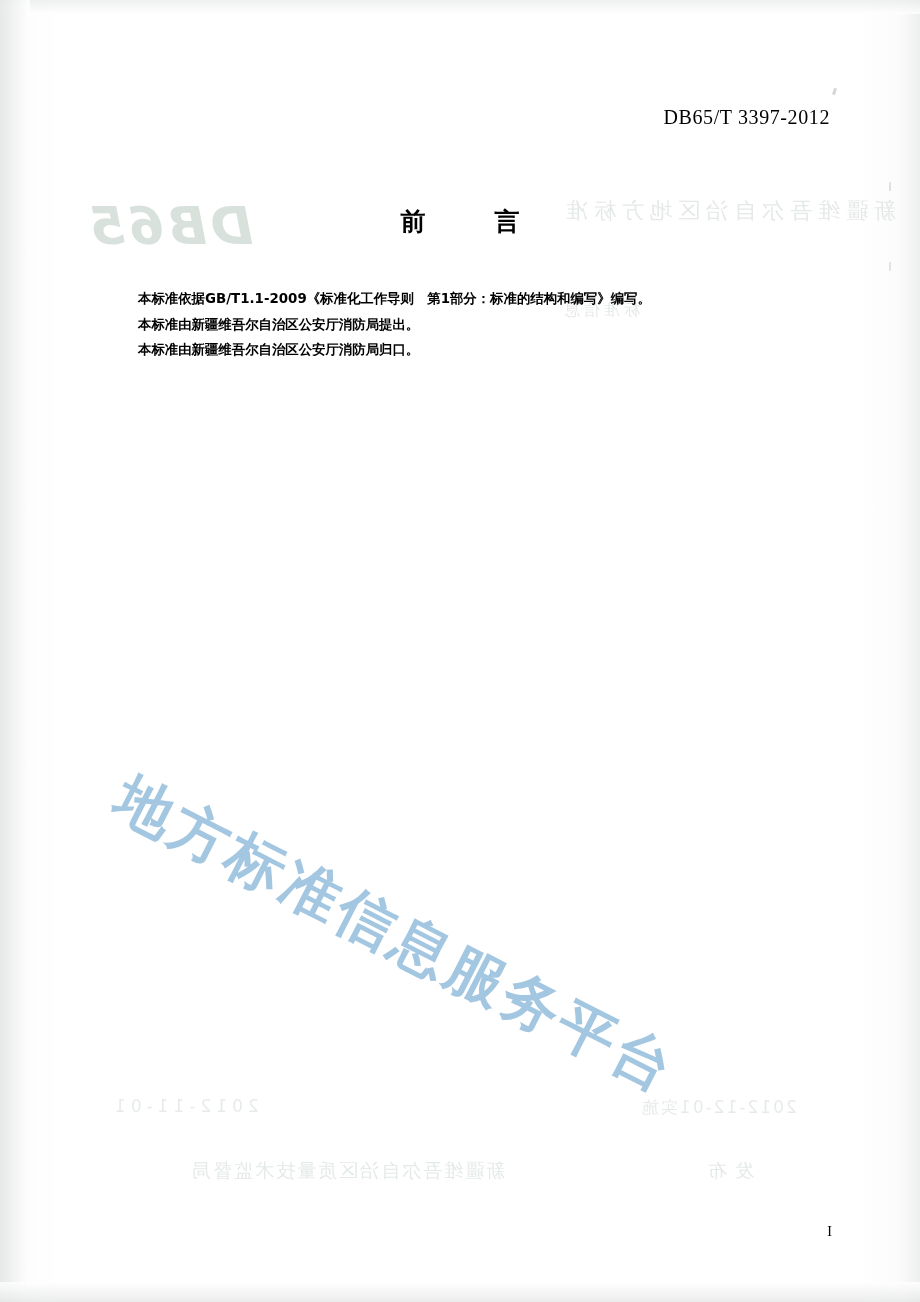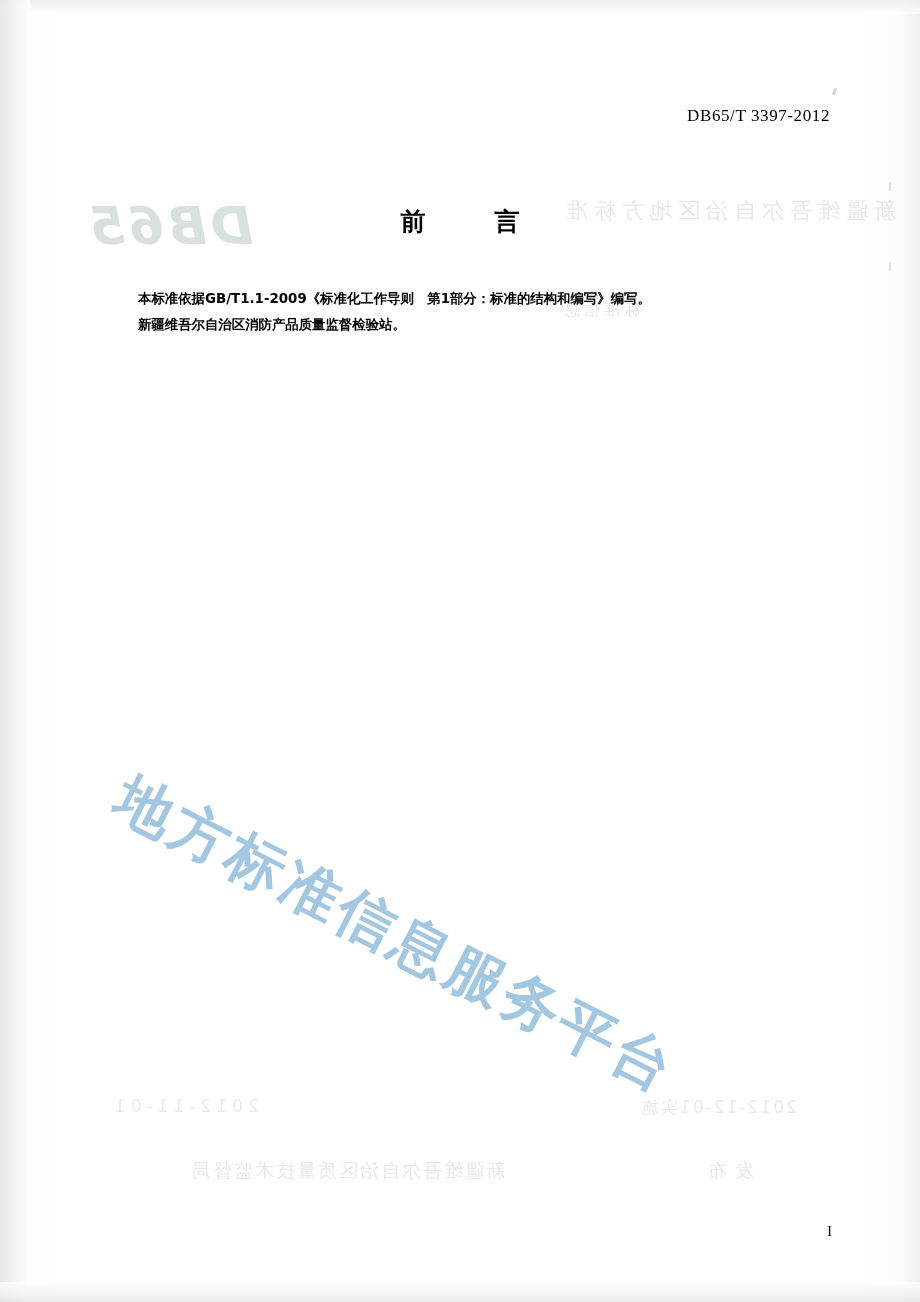--- a/index.html
+++ b/index.html
@@ -42,21 +42,21 @@
     left: 0; top: 0; width: 30px; height: 1302px;
     background: linear-gradient(90deg, #e4e7e6 0%, #ffffff 100%);
     opacity: .85;
   }
 
   
   .std-number {
     position: absolute;
     right: 90px;
     top: 106px;
-    font-size: 17px;
+    font-size: 20px;
     letter-spacing: .6px;
     font-family: "Liberation Serif", serif;
     white-space: nowrap;
   }
 
   
   .doc-title {
     position: absolute;
     left: 0;
     right: 0;
@@ -200,20 +200,21 @@
   <div class="ghost ghost-bottom-b">2012-12-01实施</div>
   <div class="ghost ghost-bottom-c">新疆维吾尔自治区质量技术监督局</div>
   <div class="ghost ghost-bottom-d">发布</div>
 
   <div class="std-number">DB65/T 3397-2012</div>
 
   <div class="doc-title">前　言</div>
 
   <div class="body-block">
     <div class="para">本标准依据GB/T1.1-2009《标准化工作导则　第1部分：标准的结构和编写》编写。</div>
-    <div class="para">新疆维吾尔自治区消防产品质量监督检验站。</div>
+    <div class="para">本标准由新疆维吾尔自治区公安厅消防局提出。</div>
+    <div class="para">本标准由新疆维吾尔自治区公安厅消防局归口。</div>
   </div>
 
   <div class="watermark">地方标准信息服务平台</div>
 
   <div class="page-number">I</div>
 
 </div>
 
 </body></html>

